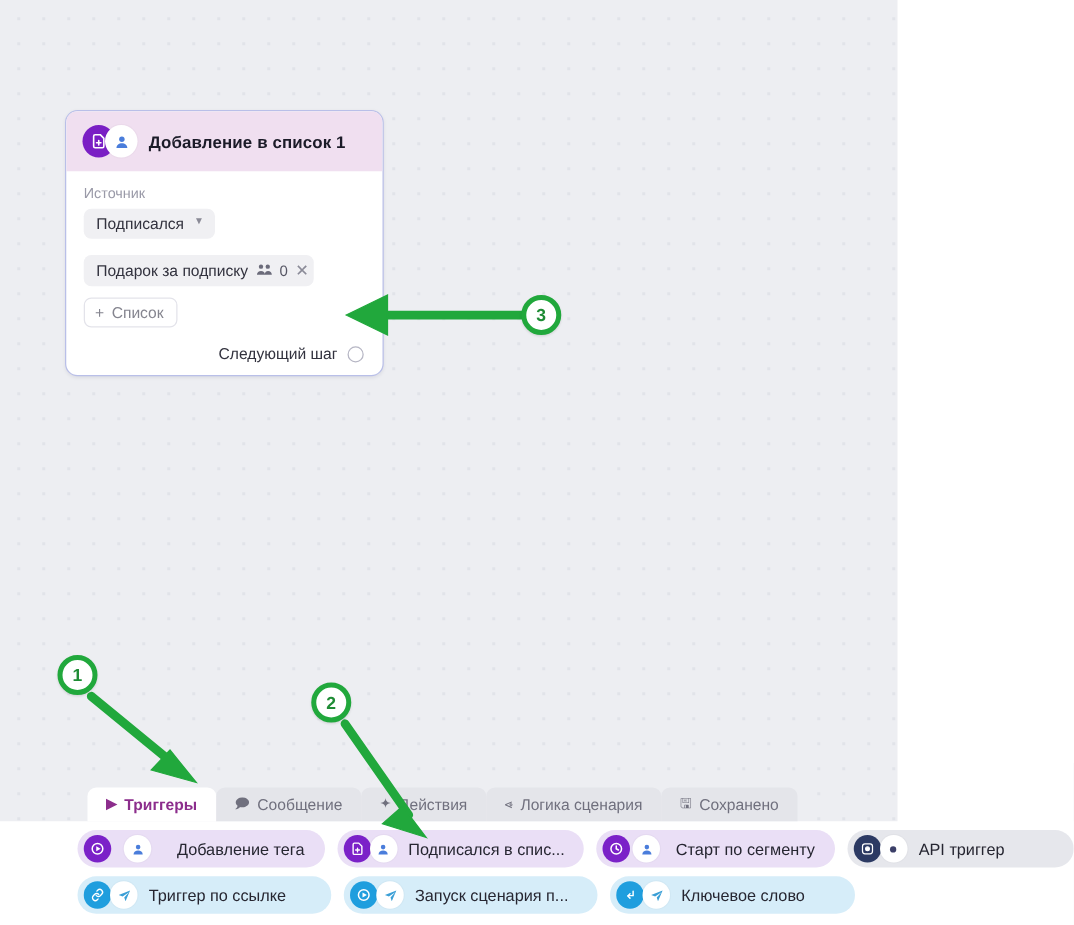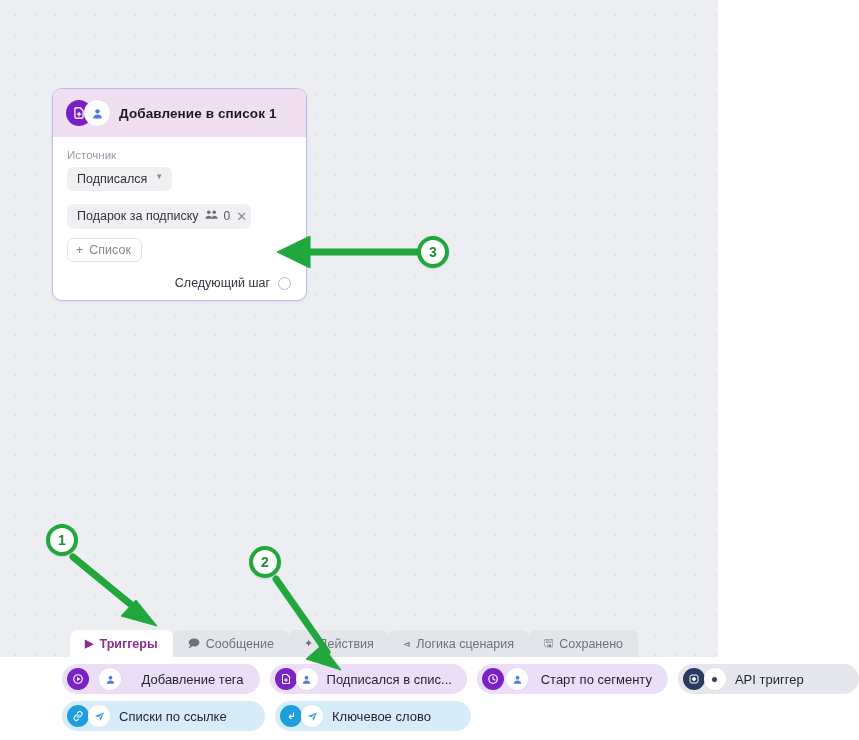--- a/index.html
+++ b/index.html
@@ -55,21 +55,21 @@
   }
   .pill-select {
     display: inline-flex; align-items: flex-start; gap: 8px;
     background: #f0f0f3; border-radius: 6px;
     padding: 5px 9px 5px 10px;
     font-size: 12.5px; color: #32323e;
   }
   .caret { font-size: 8px; color: #8a8a96; }
   .sect-gap { height: 13px; }
   .list-chip {
-    display: inline-flex; align-items: flex-start; gap: 6px;
+    display: inline-flex; align-items: center; gap: 6px;
     background: #f0f0f3; border-radius: 6px;
     padding: 5px 4px 5px 10px;
     font-size: 12.5px; color: #32323e;
   }
   .chip-count { font-size: 12px; color: #555563; }
   .chip-x { font-size: 13px; color: #8b8b98; cursor: pointer; }
   .add-list {
     display: inline-flex; align-items: center; gap: 6px;
     background: #ffffff; border: 1px solid #e3e3ea;
     border-radius: 6px; padding: 4px 10px 4px 8px;
@@ -295,21 +295,35 @@
               <svg width="12" height="12" viewBox="0 0 24 24" fill="none" stroke="#ffffff" stroke-width="2.2" stroke-linecap="round">
                 <path d="M10 13a4.5 4.5 0 0 0 6.4.2l2.3-2.3a4.5 4.5 0 0 0-6.4-6.4l-1.3 1.3"></path>
                 <path d="M14 11a4.5 4.5 0 0 0-6.4-.2l-2.3 2.3a4.5 4.5 0 0 0 6.4 6.4l1.3-1.3"></path>
               </svg>
             </span>
             <span class="ico-round ico-badge ib-send">
               <svg width="11" height="11" viewBox="0 0 24 24" fill="#3b9fd6">
                 <path d="M22 3 2 11l7 2.6L20 6 11.8 15.2 14 22z"></path>
               </svg>
             </span>
-            <span class="tchip-label">Списки по ссылке</span>
+            <span class="tchip-label">Триггер по ссылке</span>
+          </div>
+          <div class="tchip c-blue" style="width: 203px;">
+            <span class="ico-round ip-blue">
+              <svg width="12" height="12" viewBox="0 0 24 24" fill="none" stroke="#ffffff" stroke-width="2.4">
+                <circle cx="12" cy="12" r="8.5"></circle>
+                <polygon points="10,8 17,12 10,16" fill="#ffffff" stroke="none"></polygon>
+              </svg>
+            </span>
+            <span class="ico-round ico-badge ib-send">
+              <svg width="11" height="11" viewBox="0 0 24 24" fill="#3b9fd6">
+                <path d="M22 3 2 11l7 2.6L20 6 11.8 15.2 14 22z"></path>
+              </svg>
+            </span>
+            <span class="tchip-label">Запуск сценария п...</span>
           </div>
           <div class="tchip c-blue" style="width: 196px;">
             <span class="ico-round ip-blue">
               <svg width="12" height="12" viewBox="0 0 24 24" fill="none" stroke="#ffffff" stroke-width="2.3" stroke-linecap="round" stroke-linejoin="round">
                 <path d="M17 6v7H9"></path>
                 <polyline points="12,10 8.5,13.5 12,17"></polyline>
               </svg>
             </span>
             <span class="ico-round ico-badge ib-send">
               <svg width="11" height="11" viewBox="0 0 24 24" fill="#3b9fd6">

